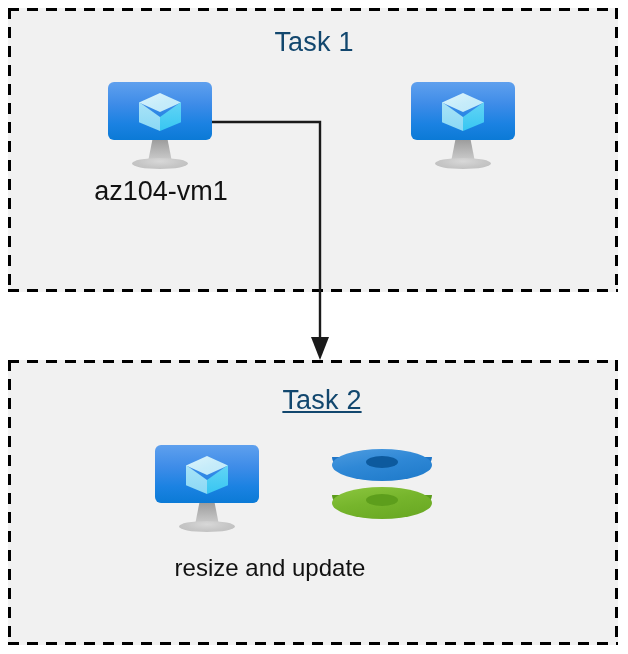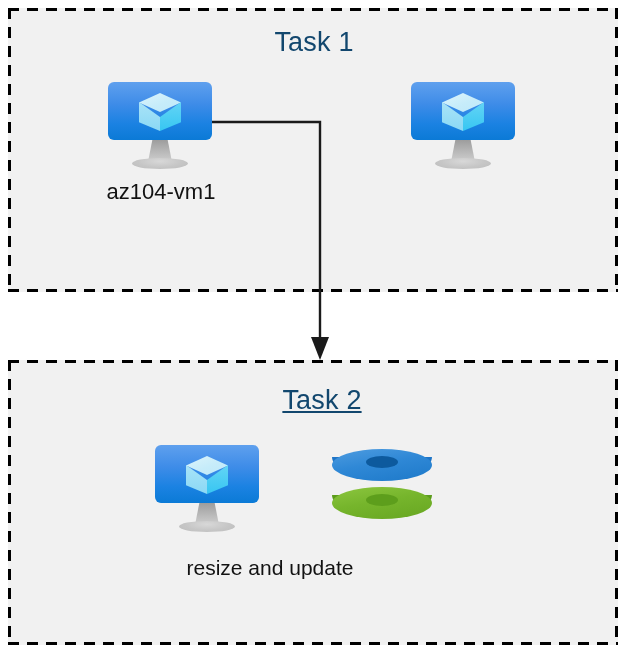--- a/index.html
+++ b/index.html
@@ -91,27 +91,27 @@
   
   #vm1-icon{left:108px;top:82px;}
   #vm2-icon{left:411px;top:82px;}
   #vm3-icon{left:155px;top:445px;}
 
   
   .node-label{
     position:absolute;
     text-align:center;
     color:#121212;
-    font-size:22px;
+    font-size:27px;
     line-height:31px;
     white-space:nowrap;
   }
   #vm1-label{left:36px;top:176px;width:250px;}
   #vm2-label{left:340px;top:176px;width:250px;}
-  #task2-label{left:100px;top:552px;width:340px;font-size:21px;}
+  #task2-label{left:100px;top:552px;width:340px;font-size:24px;}
 
   
   .disk-icon{position:absolute;width:100px;height:86px;}
   #disks-icon{left:332px;top:443px;}
   .disk{position:absolute;width:100px;height:44px;}
   .disk-body{
     position:absolute;left:0;top:6px;width:100px;height:32px;
     border-radius:50%/50%;
   }
   .disk-side{

